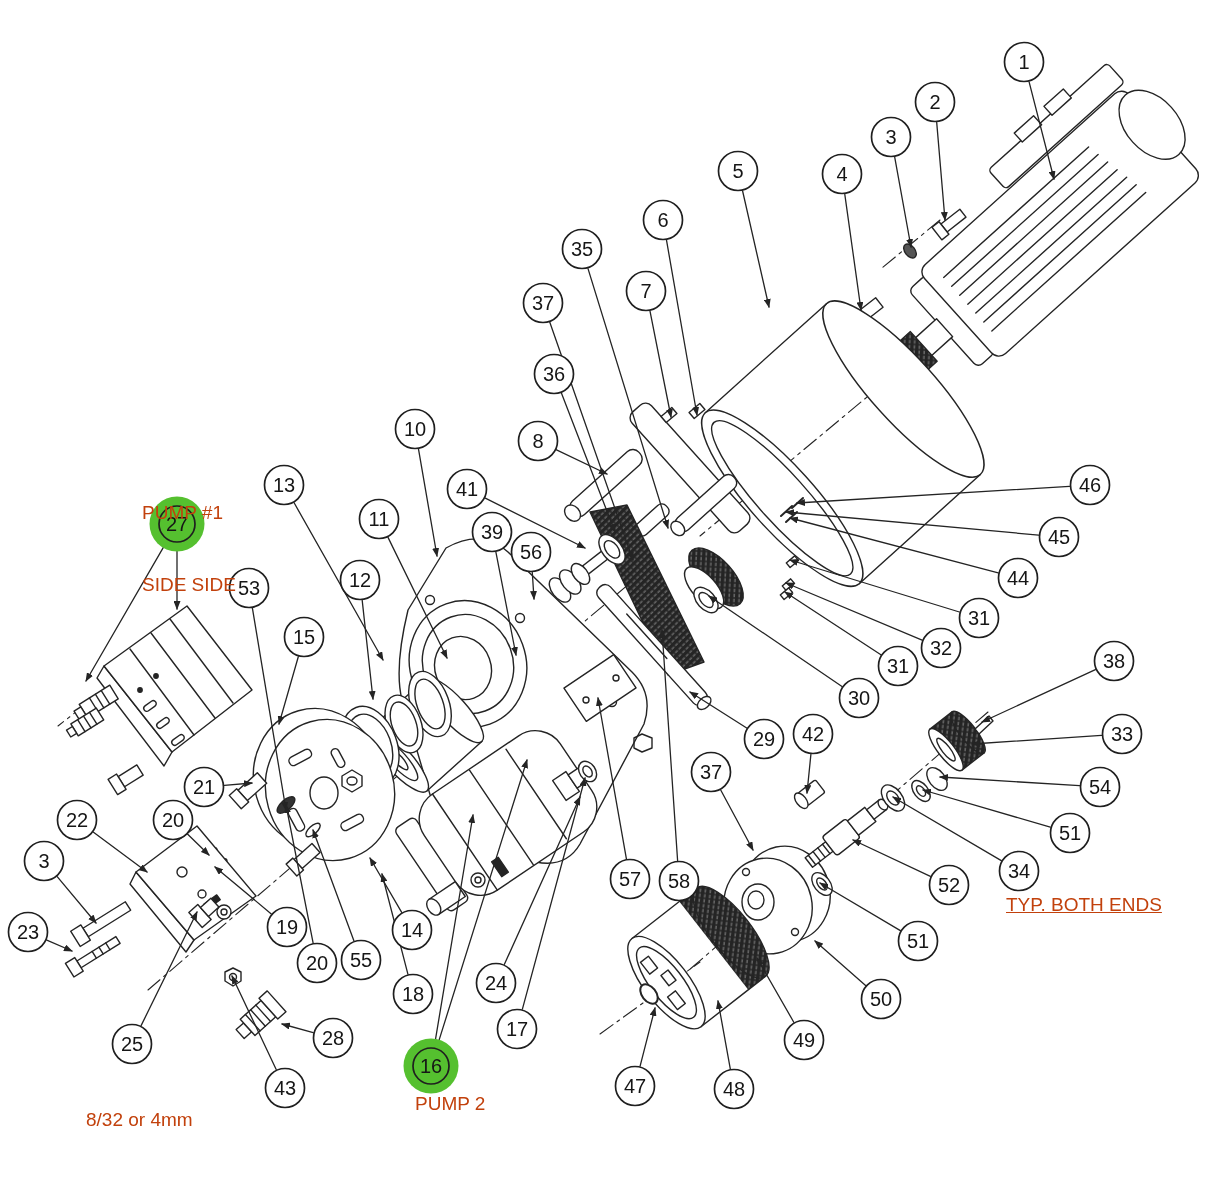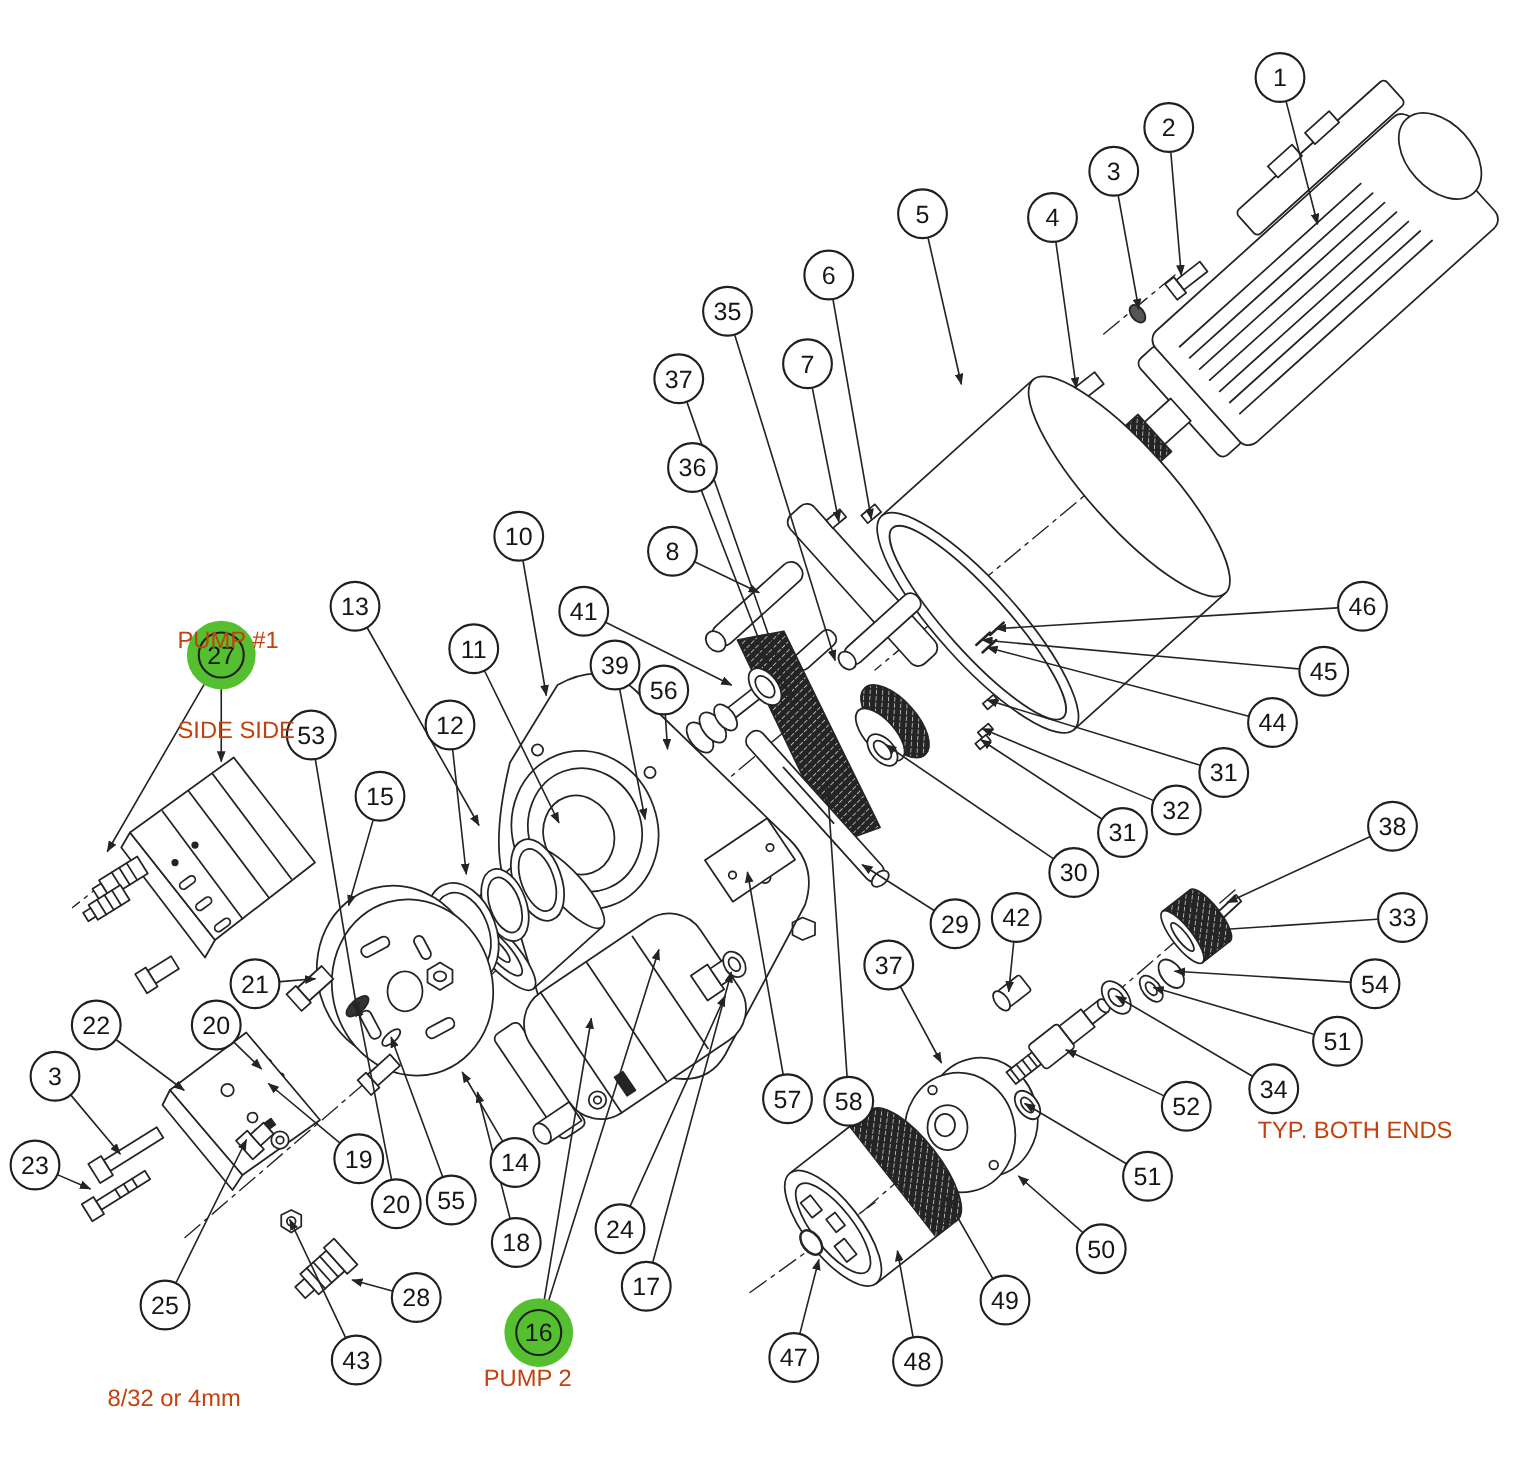--- a/index.html
+++ b/index.html
@@ -661,15 +661,15 @@
 </svg>
 
 <div class="lbl" style="left:142px;top:453px;">
   <div>PUMP #1</div>
   <div>SIDE SIDE</div>
 </div>
 <div class="lbl" style="left:86px;top:1060px;">
   <div>8/32 or 4mm</div>
   <div>ID TUBE</div>
 </div>
-<div class="lbl" style="left:387px;top:1092px;">PUMP 2</div>
-<div class="lbl" style="left:1006px;top:893px;">TYP. BOTH ENDS</div>
+<div class="lbl" style="left:415px;top:1092px;">PUMP 2</div>
+<div class="lbl" style="left:1006px;top:893px;text-decoration:underline;">TYP. BOTH ENDS</div>
 </div>
 
 </body></html>

